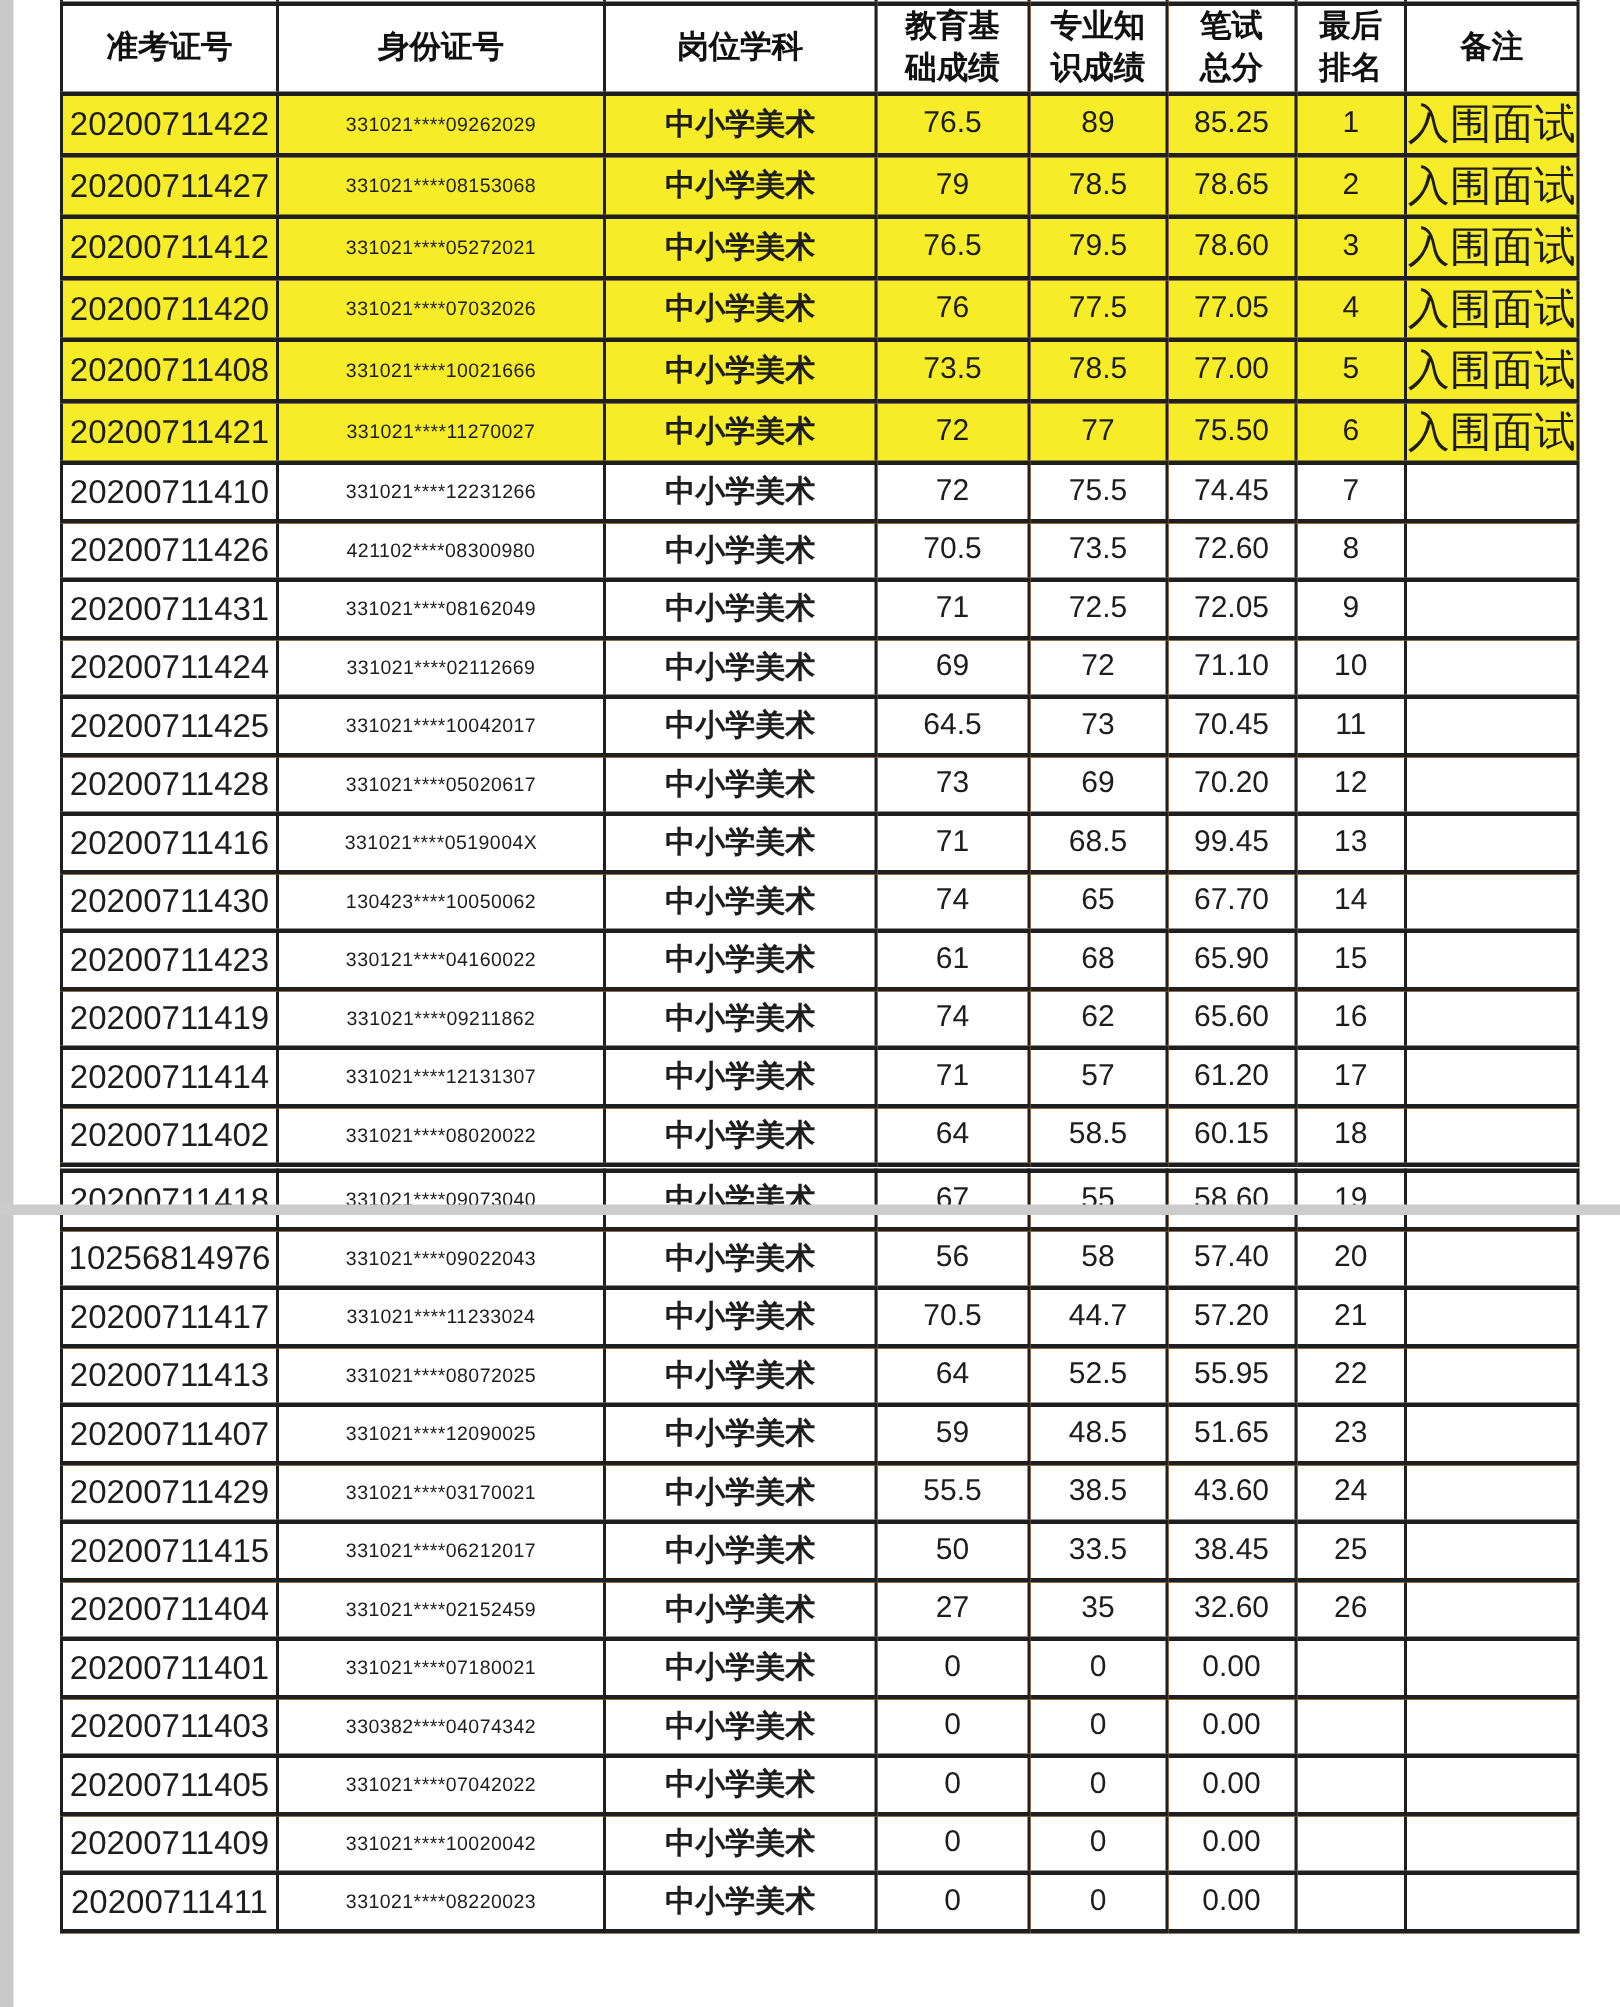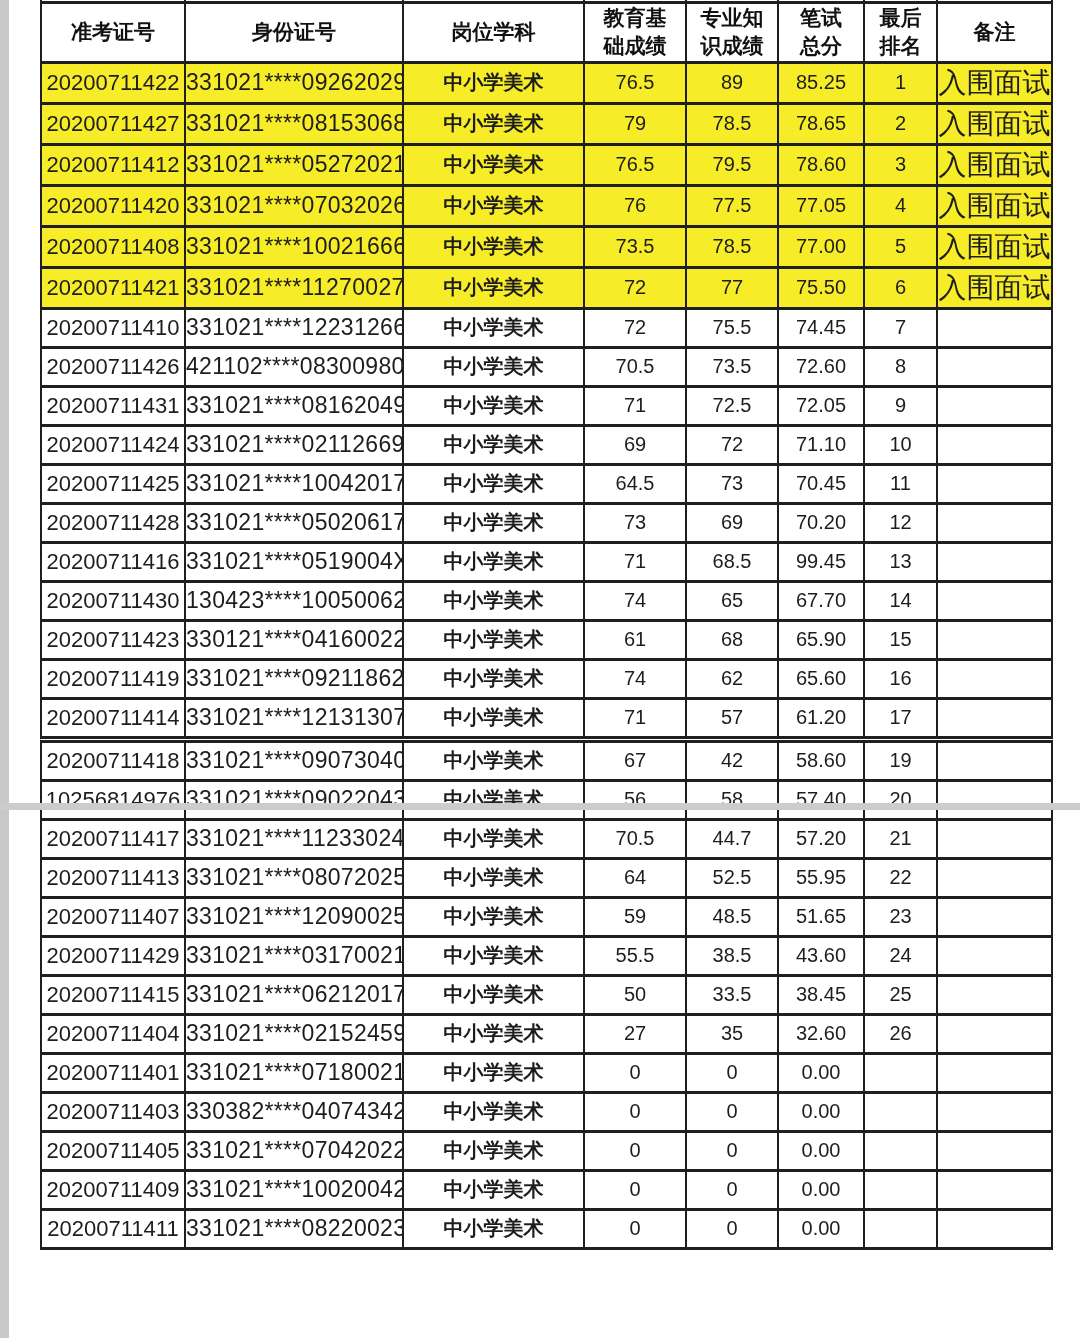--- a/index.html
+++ b/index.html
@@ -30,21 +30,21 @@
     font-weight:400;
   }
   tr.sliver td{height:1px;border-top:none;background:#ffffff;}
   tr.header th{
     height:56px;background:#ffffff;
     font-weight:700;font-size:21px;line-height:1.35;color:#111111;
     white-space:pre-line;
   }
   tr.data-row td{height:36px;font-size:20px;background:#ffffff;}
   tr.data-row td.c0{font-size:22px;}
-  tr.data-row td.c1{font-size:23px;letter-spacing:.3px;}
+  tr.data-row td.c1{font-size:13px;letter-spacing:.3px;}
   tr.data-row td.c2{font-size:20px;font-weight:700;}
   tr.data-row td.c7{font-size:28px;font-weight:500;}
   tr.data-row.hl td{background:var(--hl,#f7ec28);}
   tr.break-row td{
     height:1px;background:#ffffff;
     border-left:none;border-right:none;
   }
   
   col.w0{width:144px;} col.w1{width:218px;} col.w2{width:181px;}
   col.w3{width:102px;} col.w4{width:92px;}  col.w5{width:86px;}
@@ -256,29 +256,39 @@
       <tr class="data-row">
         <td class="c0">20200711414</td>
         <td class="c1">331021****12131307</td>
         <td class="c2">中小学美术</td>
         <td class="c3">71</td>
         <td class="c4">57</td>
         <td class="c5">61.20</td>
         <td class="c6">17</td>
         <td class="c7"></td>
       </tr>
+      <tr class="data-row">
+        <td class="c0">20200711402</td>
+        <td class="c1">331021****08020022</td>
+        <td class="c2">中小学美术</td>
+        <td class="c3">64</td>
+        <td class="c4">58.5</td>
+        <td class="c5">60.15</td>
+        <td class="c6">18</td>
+        <td class="c7"></td>
+      </tr>
       <tr class="break-row">
         <td colspan="8"></td>
       </tr>
       <tr class="data-row">
         <td class="c0">20200711418</td>
         <td class="c1">331021****09073040</td>
         <td class="c2">中小学美术</td>
         <td class="c3">67</td>
-        <td class="c4">42</td>
+        <td class="c4">55</td>
         <td class="c5">58.60</td>
         <td class="c6">19</td>
         <td class="c7"></td>
       </tr>
       <tr class="data-row">
         <td class="c0">10256814976</td>
         <td class="c1">331021****09022043</td>
         <td class="c2">中小学美术</td>
         <td class="c3">56</td>
         <td class="c4">58</td>

